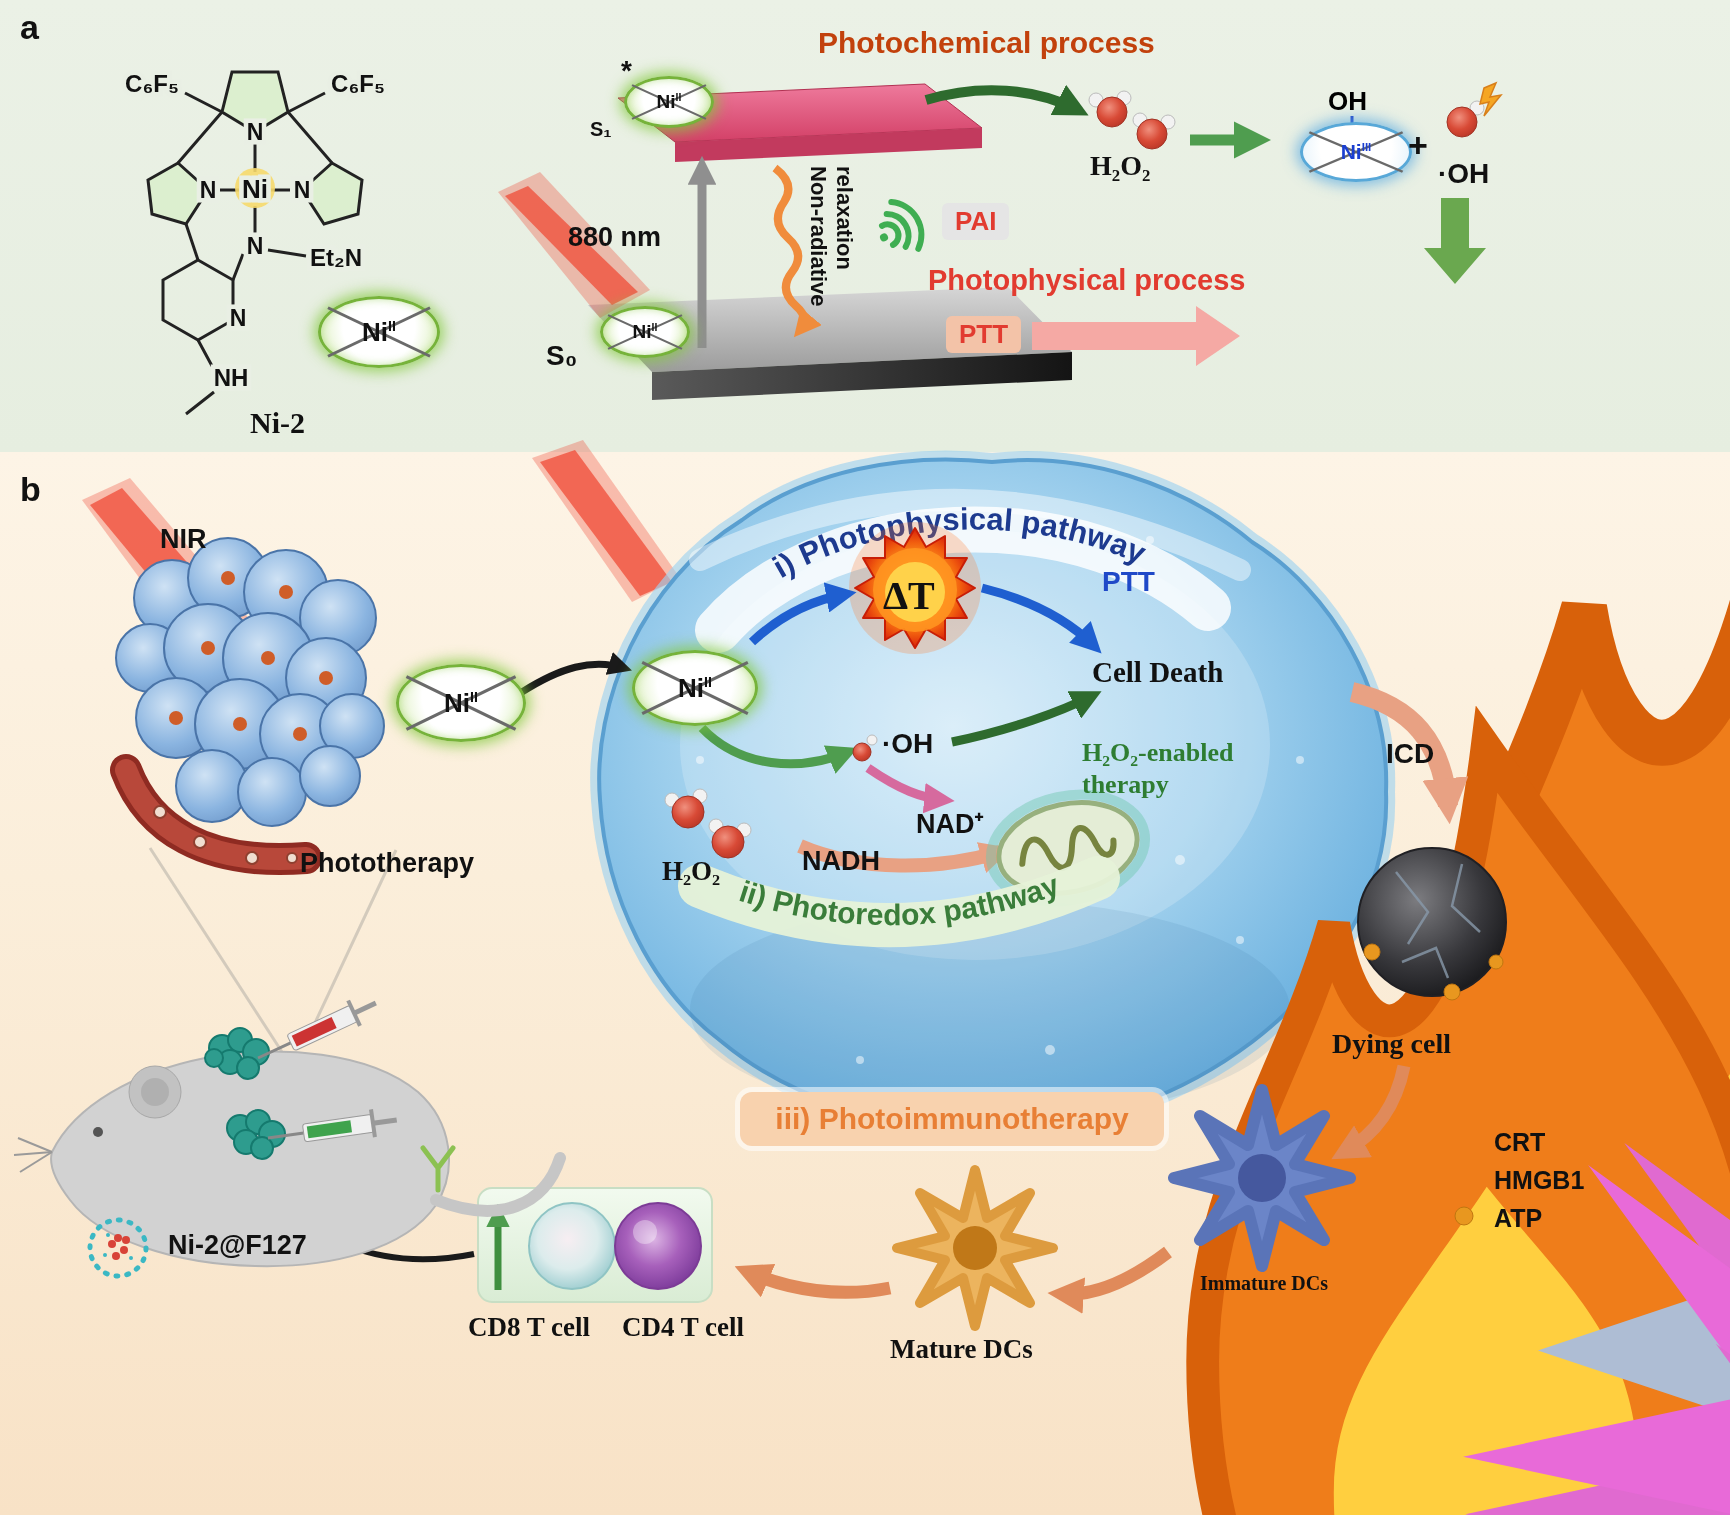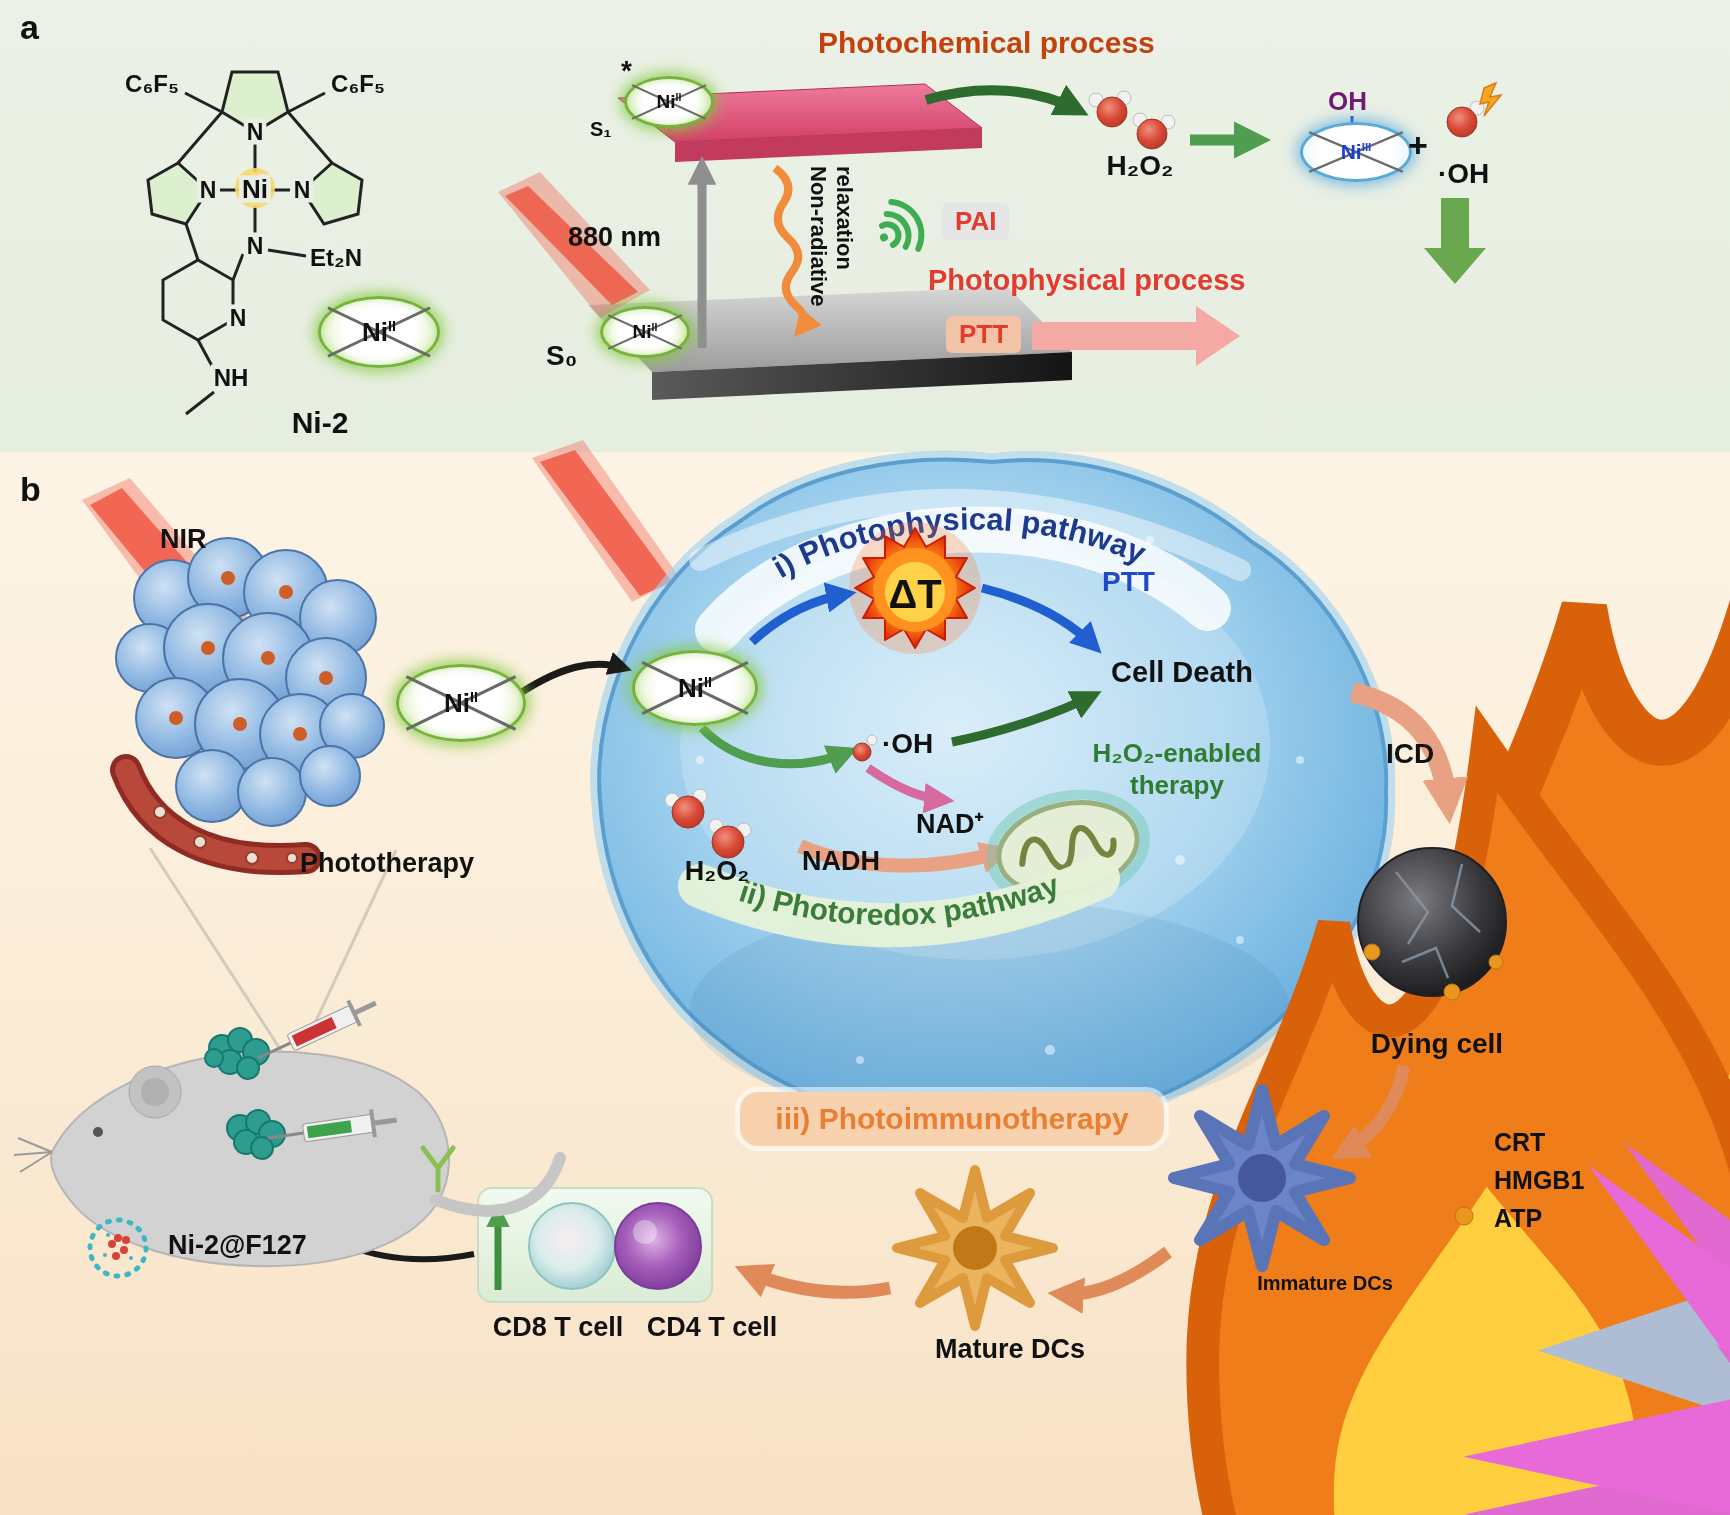--- a/index.html
+++ b/index.html
@@ -4,21 +4,21 @@
 <style>
   html,body { margin:0; padding:0; background:#ffffff; }
   #canvas { position:relative; width:1730px; height:1515px; overflow:hidden;
             font-family:"Liberation Sans", sans-serif; color:#111; }
   .bg-a { position:absolute; left:0; top:0; width:1730px; height:452px;
           background:linear-gradient(#ebf1e6,#e6eee0); }
   .bg-b { position:absolute; left:0; top:452px; width:1730px; height:1063px;
           background:linear-gradient(#fdf4e6 0%, #fbeeda 40%, #f8e2c6 100%); }
   svg.scene { position:absolute; left:0; top:0; z-index:2; }
   .lbl { position:absolute; z-index:5; font-weight:bold; color:#111; white-space:nowrap; }
-  .lbl.c { text-align:center; white-space:normal; }
+  .lbl.c { white-space:normal;font-family:Liberation Serif, serif; }
   .vert { position:absolute; z-index:5; writing-mode:vertical-lr; height:195px;
           font-weight:bold; font-size:22px; line-height:1.15; color:#111; }
   .badge { position:absolute; z-index:5; font-weight:bold; font-size:26px;
            color:#e23b30; padding:3px 13px; border-radius:6px; }
   .panel-letter { font-size:34px; }
   .ni { position:absolute; z-index:4; border-radius:50%;
         display:flex; align-items:center; justify-content:center; }
   .ni.green { border:3px solid #76b33a;
         background:radial-gradient(circle at 50% 42%, #ffffff 52%, #e9f5d6 78%, #cfe9a8);
         box-shadow:0 0 14px 4px rgba(130,200,60,.75), inset 0 0 8px rgba(130,200,60,.45); }
@@ -28,21 +28,21 @@
   .ni svg.x { position:absolute; inset:0; width:100%; height:100%; }
   .ni svg.x line { stroke:#6a6a6a; stroke-width:2.6; }
   .ni .t { position:relative; font-weight:bold; color:#111; }
   .ni.blue .t { color:#1b3fd0; }
   .ni sup { font-size:.55em; }
   .ni .star { position:absolute; top:-24px; left:-6px; font-size:28px; font-weight:bold; color:#111; }
   .outcome-box { position:absolute; z-index:5; display:flex; flex-direction:column;
         align-items:center; justify-content:center; border:3px dashed #a06cc4;
         border-radius:10px; color:#1f3ec7; font-weight:bold; font-size:27px; line-height:1.3; }
   .iii-box { position:absolute; z-index:5; display:flex; align-items:center; justify-content:center;
-        background:#f8d2ae; border-radius:18px; color:#e87f35; font-weight:bold; font-size:30px;
+        background:#f8d2ae; border-radius:12px; color:#e87f35; font-weight:bold; font-size:30px;
         box-shadow:0 0 0 5px rgba(255,255,255,.55); }
 </style>
 </head>
 <body>
 
 <div id="canvas">
   <div class="bg-a"></div>
   <div class="bg-b"></div>
 
   <svg class="scene" width="1730" height="1515" viewBox="0 0 1730 1515" xmlns="http://www.w3.org/2000/svg" xmlns:xlink="http://www.w3.org/1999/xlink">
@@ -417,21 +417,21 @@
   <div class="lbl c" style="left:250px;top:406px;width:140px;font-size:30px">Ni-2</div>
   <div class="lbl" style="left:568px;top:222px;font-size:27px">880 nm</div>
   <div class="lbl" style="left:590px;top:118px;font-size:20px">S₁</div>
   <div class="lbl" style="left:546px;top:340px;font-size:28px">S₀</div>
   <div class="vert" style="left:806px;top:166px">Non-radiative relaxation</div>
   <div class="badge" style="left:942px;top:203px;background:#e5e5e5">PAI</div>
   <div class="badge" style="left:946px;top:316px;background:#f3c3a8">PTT</div>
   <div class="lbl" style="left:818px;top:26px;font-size:30px;color:#c2410c">Photochemical process</div>
   <div class="lbl" style="left:928px;top:264px;font-size:29px;color:#e23b30">Photophysical process</div>
   <div class="lbl c" style="left:1090px;top:150px;width:100px;font-size:28px">H₂O₂</div>
-  <div class="lbl" style="left:1328px;top:86px;font-size:26px;color:#701a75">OH</div>
+  <div class="lbl" style="left:1328px;top:86px;font-size:26px;color:#000000">OH</div>
   <div class="lbl" style="left:1408px;top:126px;font-size:34px">+</div>
   <div class="lbl" style="left:1438px;top:158px;font-size:28px">·OH</div>
 
   <div class="ni green" style="left:318px;top:296px;width:116px;height:66px;font-size:26px">
     <svg class="x" viewBox="0 0 100 60" preserveAspectRatio="none">
         <line x1="6" y1="8" x2="94" y2="52"></line>
         <line x1="94" y1="8" x2="6" y2="52"></line>
       </svg>
     <span class="t"><span>Ni</span><sup>II</sup></span>
   </div>

